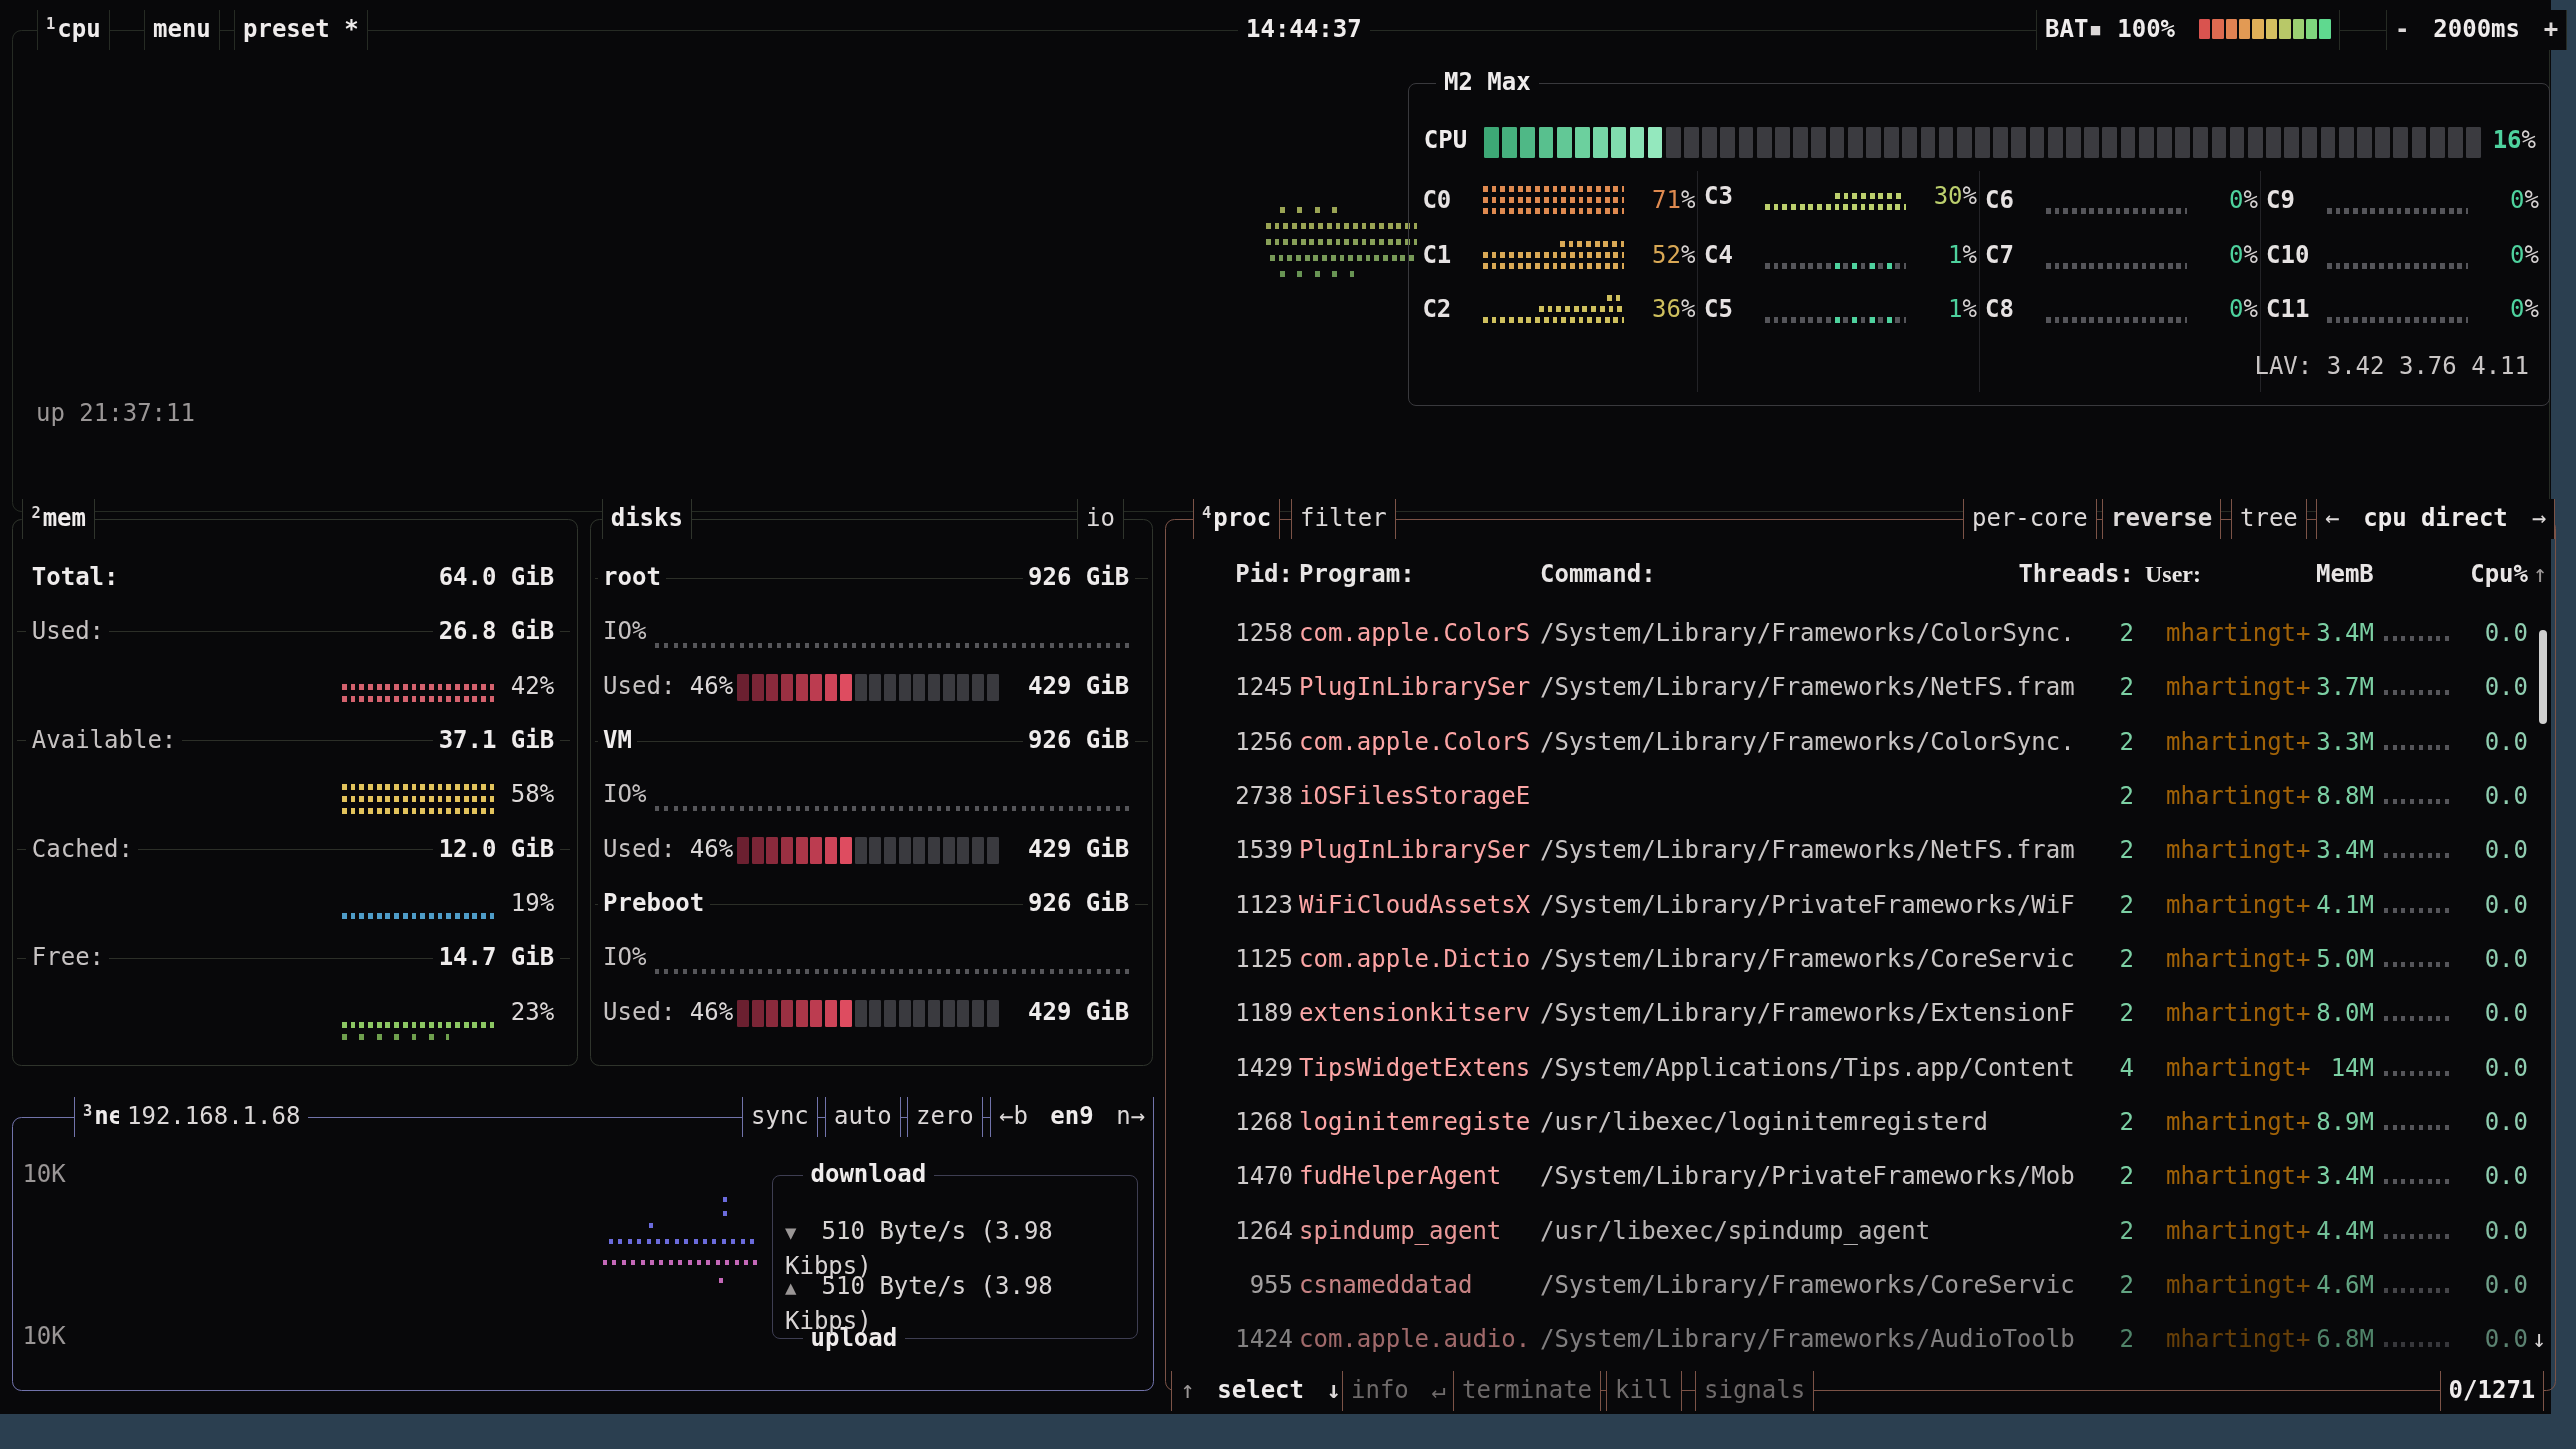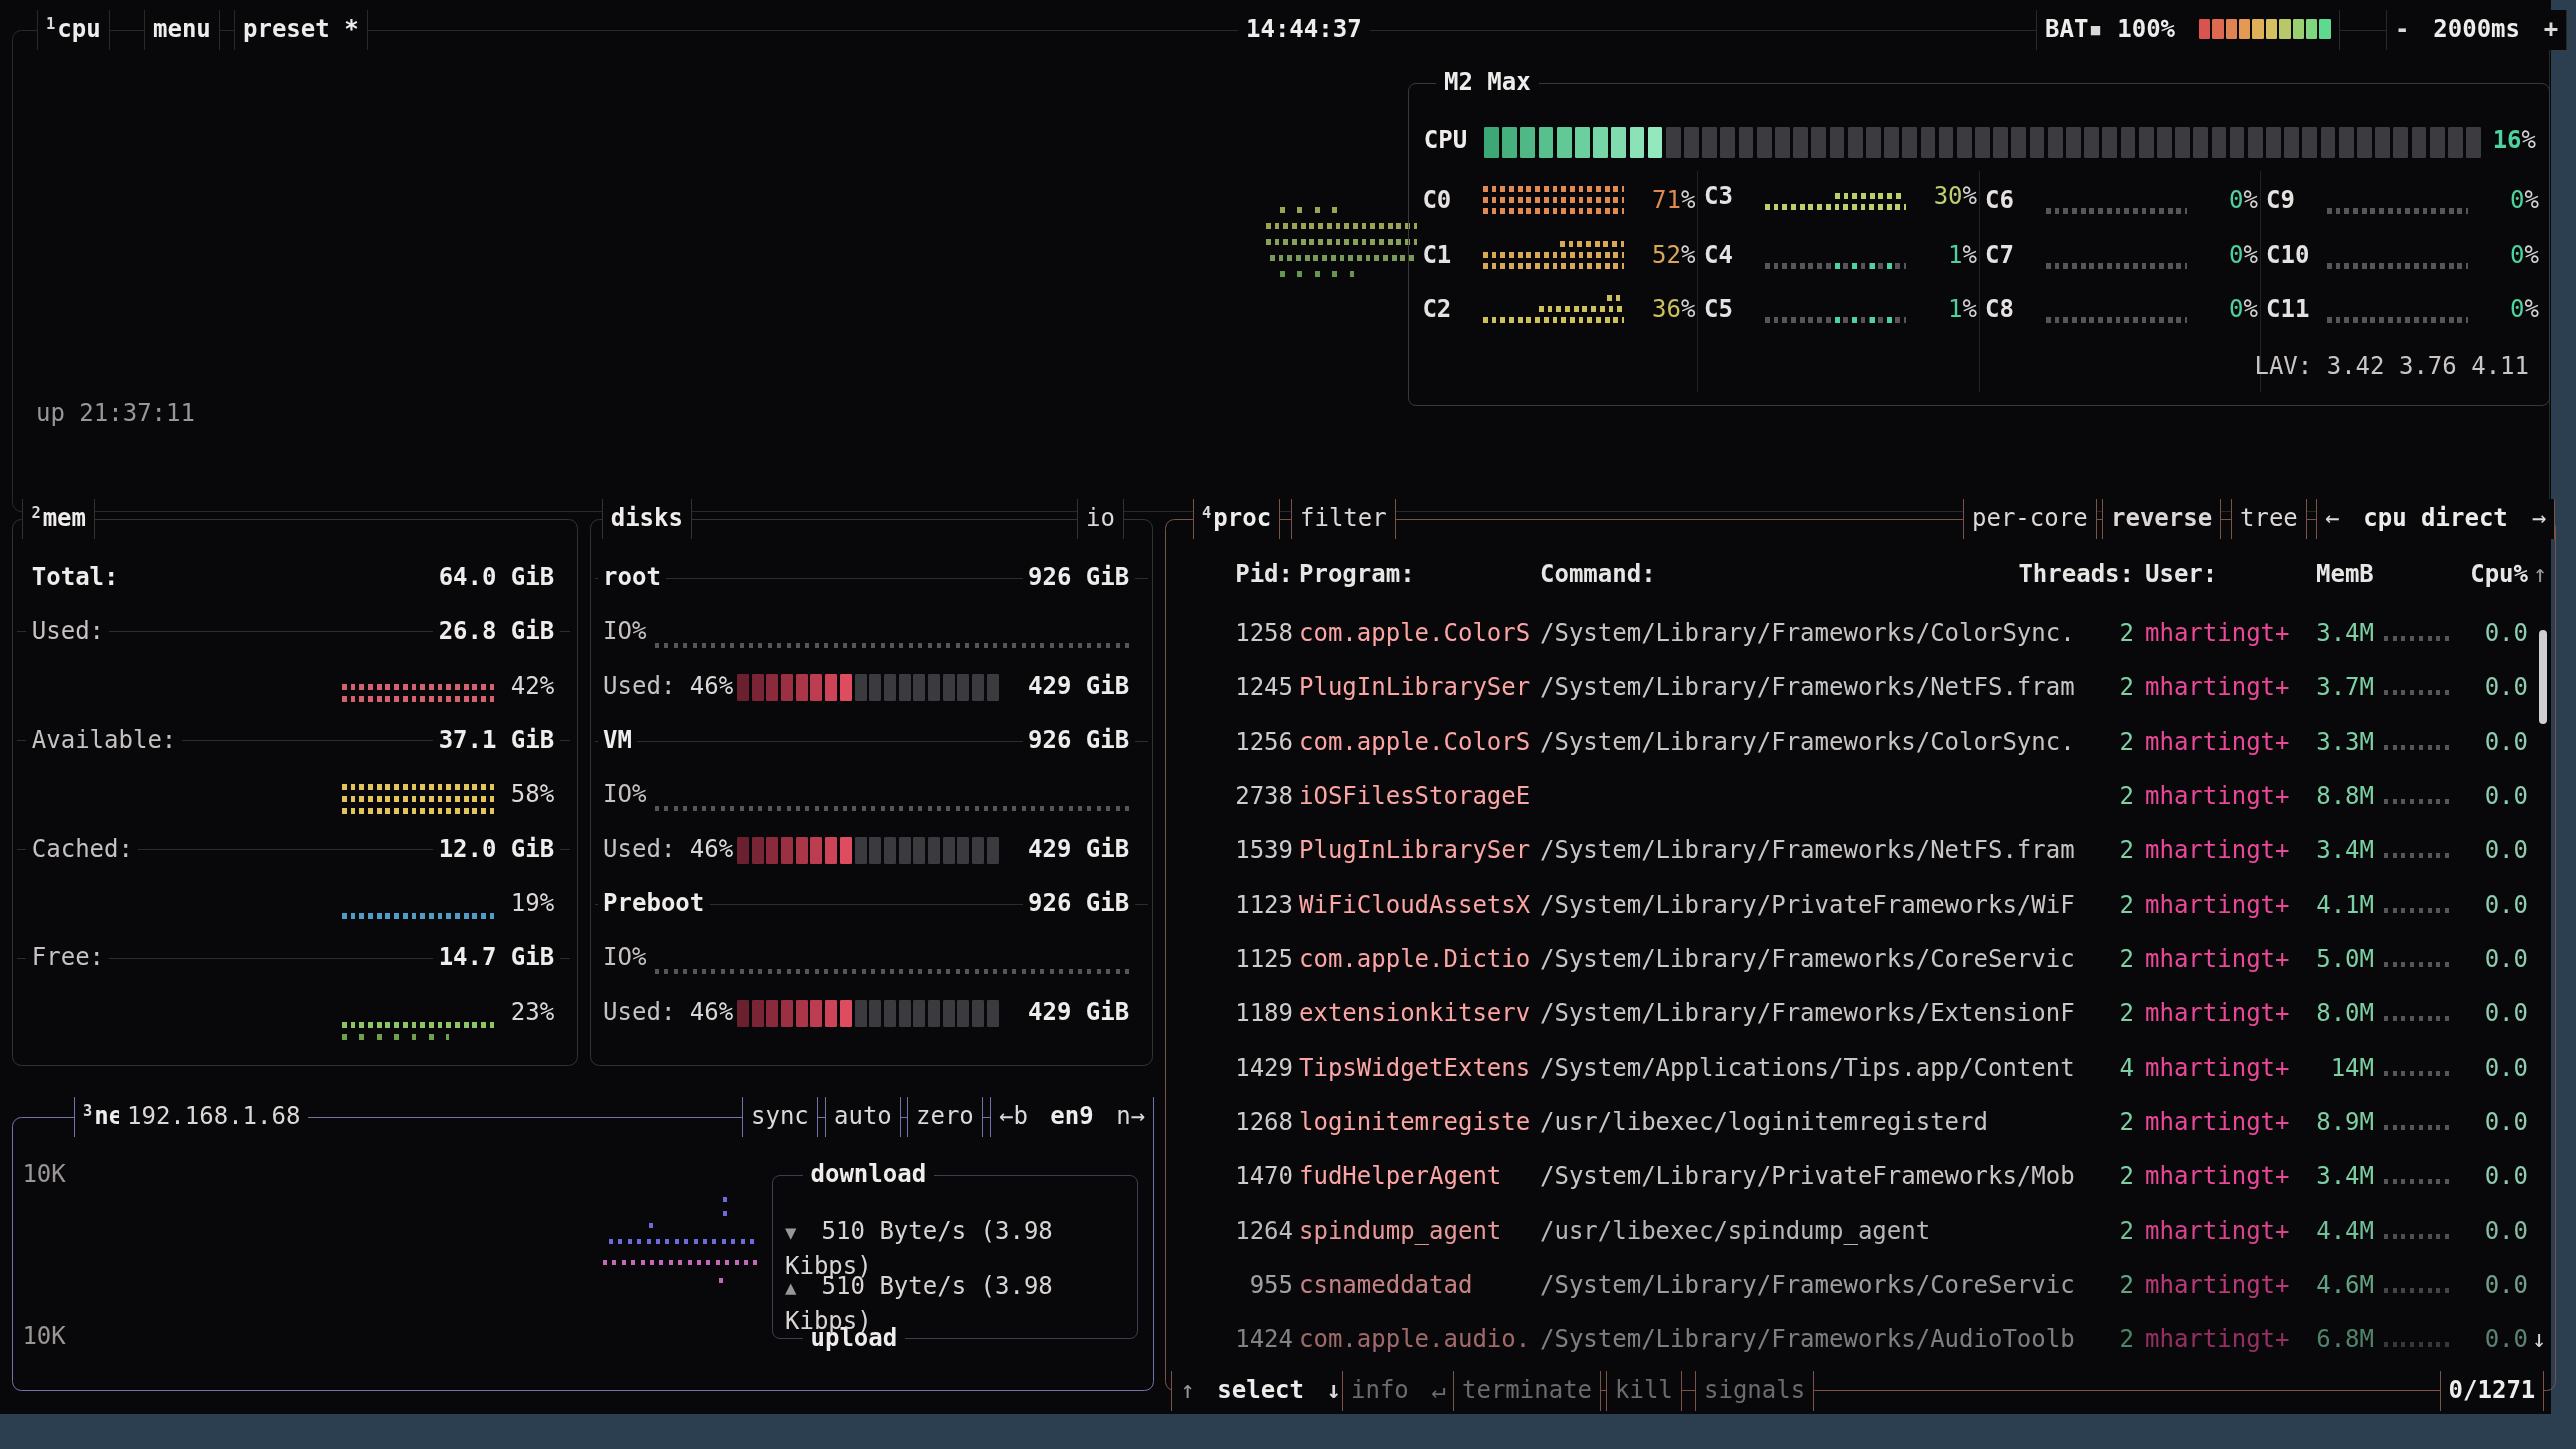--- a/index.html
+++ b/index.html
@@ -30,21 +30,21 @@
   .corecell{position:absolute;height:39px;}
   .corecell .cname{position:absolute;left:0;top:0;line-height:38px;font-weight:bold;color:#e6e2e2;}
   .corecell .cgraph{position:absolute;left:61px;top:0;width:141px;height:38px;}
   .corecell .cpct{position:absolute;left:199px;top:0;width:74px;line-height:38px;text-align:right;}
   .prow{position:absolute;left:0;height:34px;line-height:34px;width:100%;}
   .prow span{position:absolute;white-space:nowrap;}
   .pc-pid{left:20px;width:107px;text-align:right;color:#cfcbcb;}
   .pc-prog{left:133px;color:#fca5a5;}
   .pc-cmd{left:374px;color:#c9c5c5;}
   .pc-thr{left:928px;width:40px;text-align:right;color:#7cd0a4;}
-  .pc-user{left:979px;color:#ec4899;}
+  .pc-user{left:1000px;color:#a16207;}
   .pc-mem{left:1107px;width:101px;text-align:right;color:#7cd0a4;}
   .pc-dots{left:1218px;top:20px;width:70px;height:4.7px;color:#55555a;
     background:repeating-linear-gradient(90deg,currentColor 0 4px,transparent 4px 8.7px);}
   .pc-cpu{left:1295px;width:67px;text-align:right;color:#8fcdb0;}
   .hdr{position:absolute;font-weight:bold;color:#e8e5e5;white-space:nowrap;line-height:29.5px;}
 </style>
 </head>
 <body>
 
 <div class="screen">
@@ -467,21 +467,21 @@
       <span class="red">←</span>
       <span class="bw" style="margin:0 9.4px;">cpu direct</span>
       <span class="red">→</span>
     </div>
 
     <div>
       <span class="hdr" style="left:20px;top:40px;width:107px;text-align:right;">Pid:</span>
       <span class="hdr" style="left:133px;top:40px;">Program:</span>
       <span class="hdr" style="left:374px;top:40px;">Command:</span>
       <span class="hdr" style="left:852px;top:40px;width:116px;text-align:right;">Threads:</span>
-      <span class="hdr" style="left:979px;top:40px;">User:</span>
+      <span class="hdr" style="left:979px;top:40px;font-family:Liberation Serif, serif;">User:</span>
       <span class="hdr" style="left:1150px;top:40px;">MemB</span>
       <span class="hdr" style="left:1228px;top:40px;width:134px;text-align:right;">Cpu%</span>
       <span class="abs gray" style="left:1367px;top:40px;line-height:29.5px;">↑</span>
     </div>
 
     <div id="proc-rows">
         <div class="prow" style="top: 96px;">
           <span class="pc-pid">1258</span>
           <span class="pc-prog">com.apple.ColorS</span>
           <span class="pc-cmd">/System/Library/Frameworks/ColorSync.</span>

